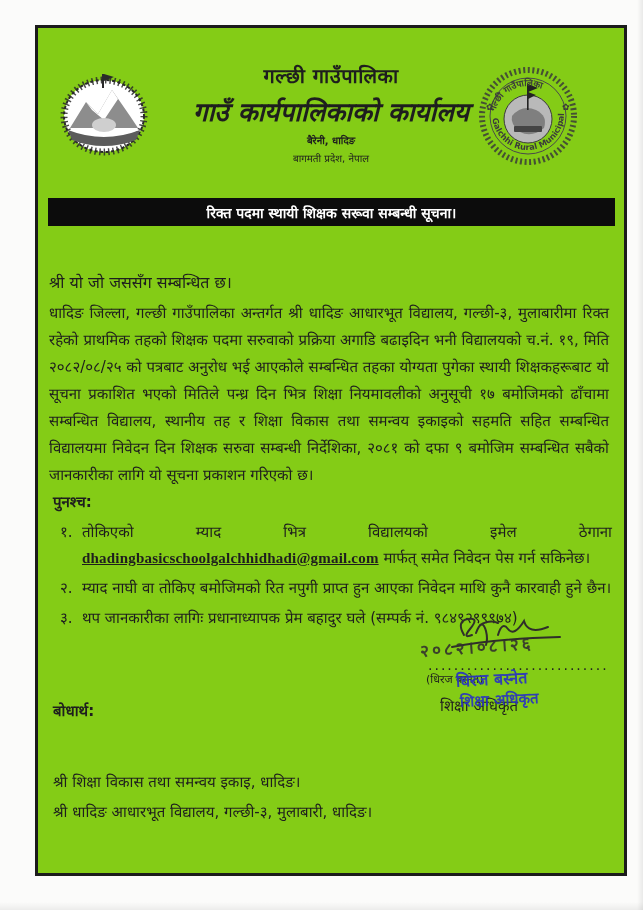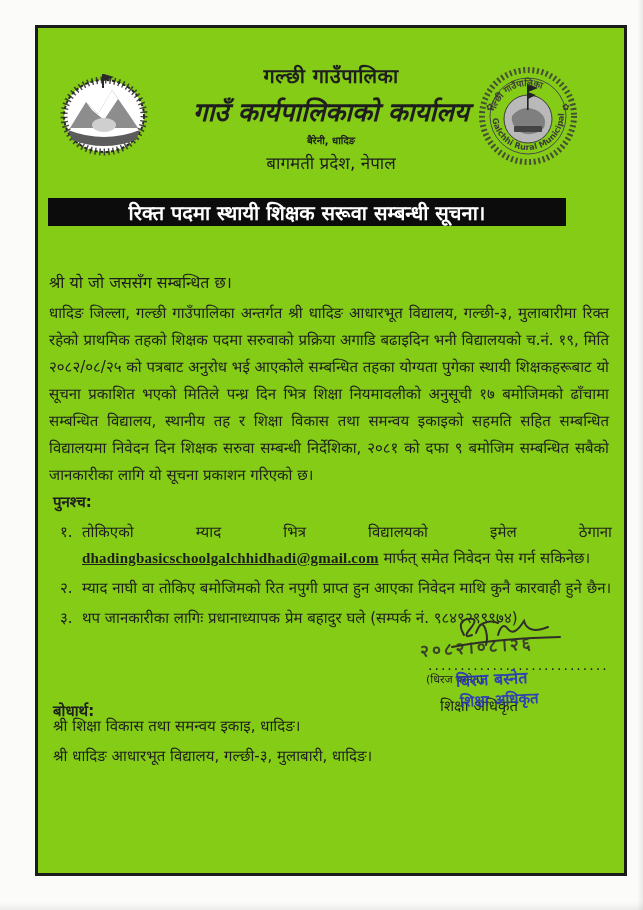--- a/index.html
+++ b/index.html
@@ -14,30 +14,30 @@
   .scan-edge-b{position:absolute;left:0;bottom:0;width:100%;height:8px;background:linear-gradient(to bottom,rgba(0,0,0,0),rgba(0,0,0,0.06));}
   .frame{
     position:absolute;left:35px;top:25px;width:592px;height:851px;
     border:3px solid #1b1b1b;background:#84cc16;box-sizing:border-box;
   }
   
   .hdr{position:absolute;left:0;top:34px;width:100%;text-align:center;}
   .hdr-muni{font-size:20px;font-weight:bold;letter-spacing:.5px;}
   .hdr-office{font-size:26px;font-weight:bold;margin-top:4px;font-style:italic;}
   .hdr-addr{font-size:10px;font-weight:bold;margin-top:4px;}
-  .hdr-prov{font-size:17px;margin-top:4px;}
+  .hdr-prov{font-size:10px;margin-top:4px;}
   .logo{position:absolute;}
   .logo-left{left:18px;top:40px;}
   .logo-right{left:440px;top:38px;}
   
   .banner{
-    position:absolute;left:10px;top:170px;width:518px;height:28px;
+    position:absolute;left:10px;top:170px;width:567px;height:28px;
     background:#0c0c0c;color:#ffffff;
     display:flex;align-items:center;justify-content:center;
-    font-size:20px;font-weight:bold;
+    font-size:14px;font-weight:bold;
   }
   .pubdate{position:absolute;left:0;top:208px;width:100%;text-align:center;font-size:14.5px;}
   .salut{position:absolute;left:11px;top:243px;font-size:16px;}
   .bodypara{
     position:absolute;left:11px;top:272px;width:560px;
     font-size:15px;line-height:27px;text-align:justify;
   }
   .ps-head,.cc-head{font-size:15px;font-weight:bold;}
   .ps-head{position:absolute;left:15px;top:463px;}
   .ps-list{position:absolute;left:22px;top:491px;width:552px;font-size:15px;line-height:26px;}
@@ -53,21 +53,21 @@
     position:absolute;left:2px;top:22px;font-size:17px;color:#33322e;
     transform:rotate(-4deg);font-weight:bold;letter-spacing:3px;opacity:.9;
   }
   .sig-name{position:absolute;left:8px;top:58px;font-size:11px;}
   .sig-title{position:absolute;left:22px;top:82px;font-size:15px;}
   .stamp{position:absolute;color:#2b35c0;font-weight:bold;transform:rotate(-3deg);opacity:.92;}
   .stamp-name{left:38px;top:55px;font-size:16px;}
   .stamp-title{left:42px;top:76px;font-size:15px;}
   
   .cc-head{position:absolute;left:15px;top:672px;}
-  .cc-list{position:absolute;left:15px;top:684px;width:560px;font-size:15px;line-height:29px;}
+  .cc-list{position:absolute;left:15px;top:740px;width:560px;font-size:15px;line-height:29px;}
   .cc-item{margin-bottom:1px;}
 </style>
 </head>
 <body>
 
 <div class="frame">
 
   <div class="hdr">
     <div class="hdr-muni">गल्छी गाउँपालिका</div>
     <div class="hdr-office">गाउँ कार्यपालिकाको कार्यालय</div>

